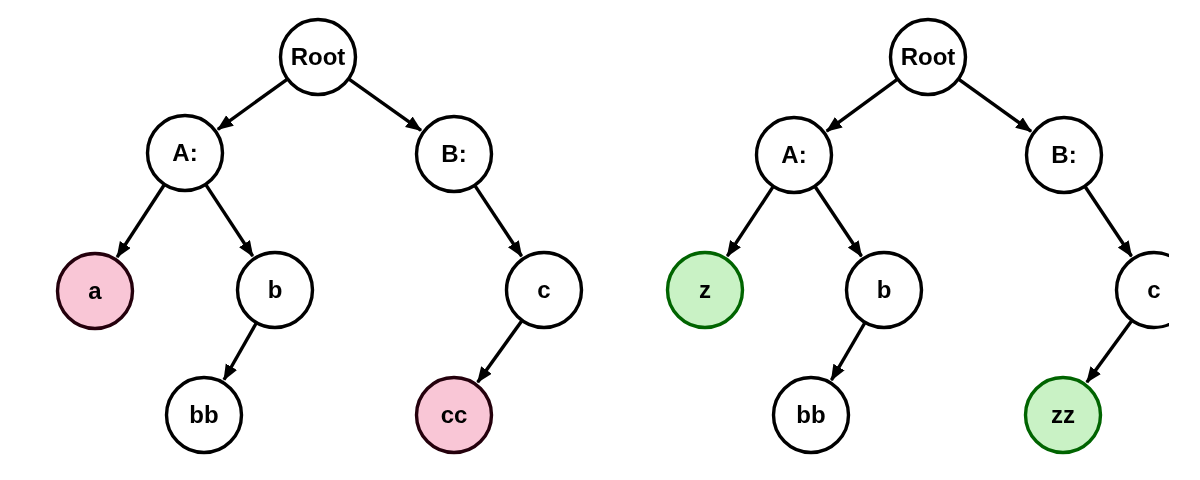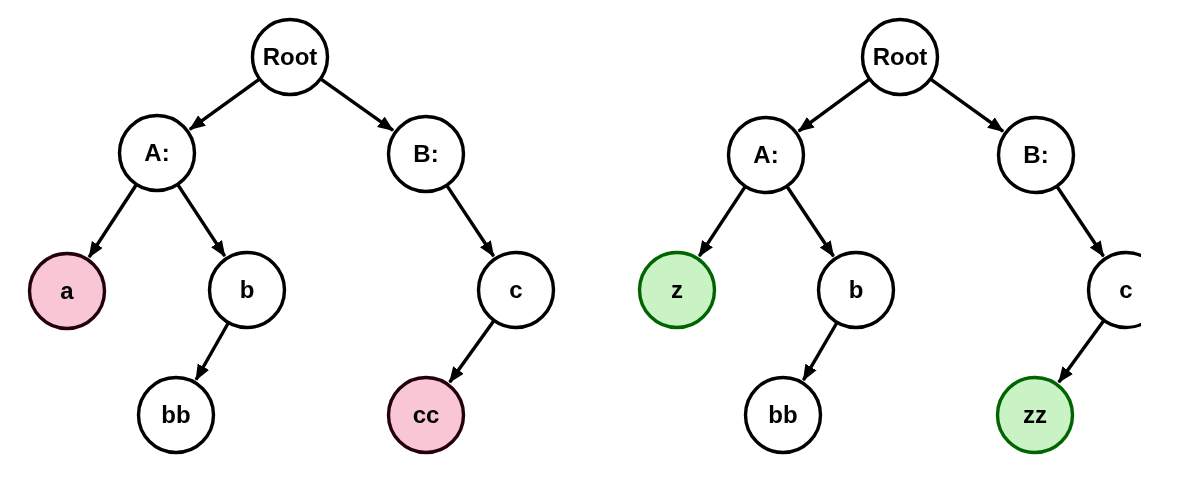--- a/index.html
+++ b/index.html
@@ -7,20 +7,21 @@
     padding: 0;
     background: #ffffff;
     font-family: "Liberation Sans", sans-serif;
   }
   #canvas-wrap {
     position: relative;
     width: 1141px;
     height: 480px;
     background: #ffffff;
     overflow: hidden;
+    padding-left: 28px;
   }
   svg { display: block; }
   .node-circle {
     stroke-width: 3.4px;
   }
   .edge-line {
     stroke-width: 3.4px;
     fill: none;
   }
   .node-label {

